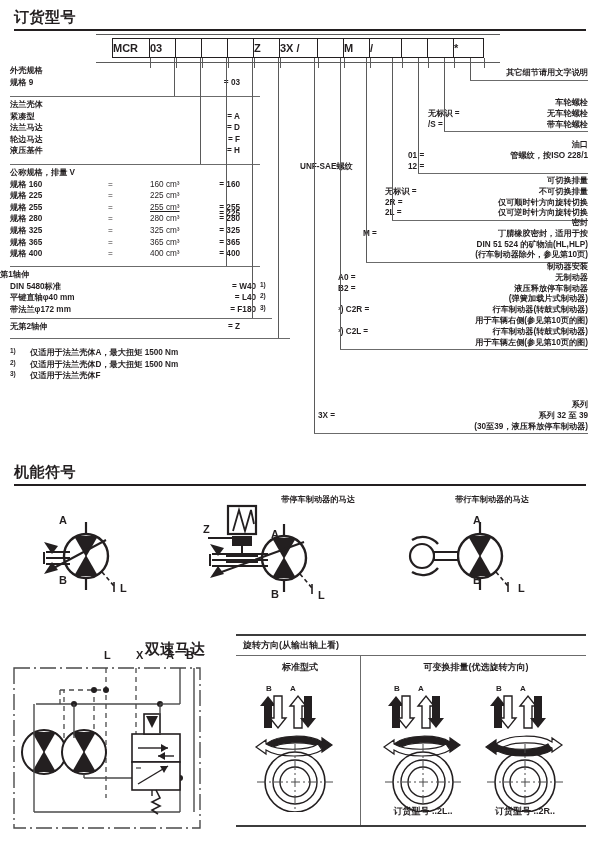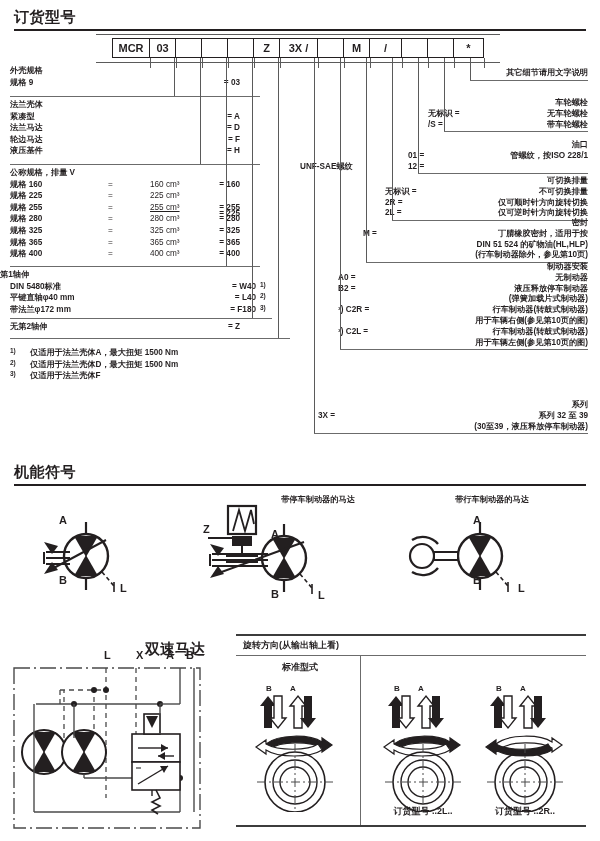--- a/index.html
+++ b/index.html
@@ -47,21 +47,21 @@
   .codebar { position: absolute; }
   .cell {
     position: absolute;
     top: 0;
     height: 20px;
     border: 1px solid #231f20;
     box-sizing: border-box;
     font-size: 11px;
     font-weight: bold;
     line-height: 18px;
-    text-align: center;
+    text-align: left;
     background: #fff;
     color: #231f20;
   }
   .cell.nob-l { border-left: none; }
 
   
   .v { position: absolute; width: 1px; background: #5a5a5a; }
   .h { position: absolute; height: 1px; background: #5a5a5a; }
 
   
@@ -409,20 +409,21 @@
     </svg>
   </div>
 
   <div class="panel-line" style="left:236px; top:634px; width:350px; height:2px; background:#3c3c3c;"></div>
   <div class="t cn" style="left:243px; top:640px; font-size:9px;">旋转方向(从输出轴上看)</div>
   <div class="panel-line" style="left:236px; top:655px; width:350px; height:1.4px; background:#6b6b6b;"></div>
   <div class="panel-line" style="left:236px; top:825px; width:350px; height:1.6px; background:#3c3c3c;"></div>
   <div class="panel-line" style="left:360px; top:655px; width:1.4px; height:170px; background:#6b6b6b;"></div>
 
   <div class="t cn ctr" style="left:244px; top:662px; width:112px; font-size:9px;">标准型式</div>
+  <div class="t cn ctr" style="left:368px; top:662px; width:216px; font-size:9px;">可变换排量(优选旋转方向)</div>
 
   <div id="rotation-figs">
       <div class="t bold" style="left: 266px; top: 684px; font-size: 8px;">B</div>
       <div class="t bold" style="left: 290px; top: 684px; font-size: 8px;">A</div>
       <div class="svgwrap" style="left: 252px; top: 694px;">
         <svg width="86" height="118" viewBox="0 0 86 118">
           <g>
             <path d="M12 34 L12 12 L8 12 L16 2 L24 12 L20 12 L20 34 Z" fill="#231f20"></path>
             <path d="M22 2 L22 24 L18 24 L26 34 L34 24 L30 24 L30 2 Z" fill="#fff" stroke="#231f20" stroke-width="1.4"></path>
           </g>

